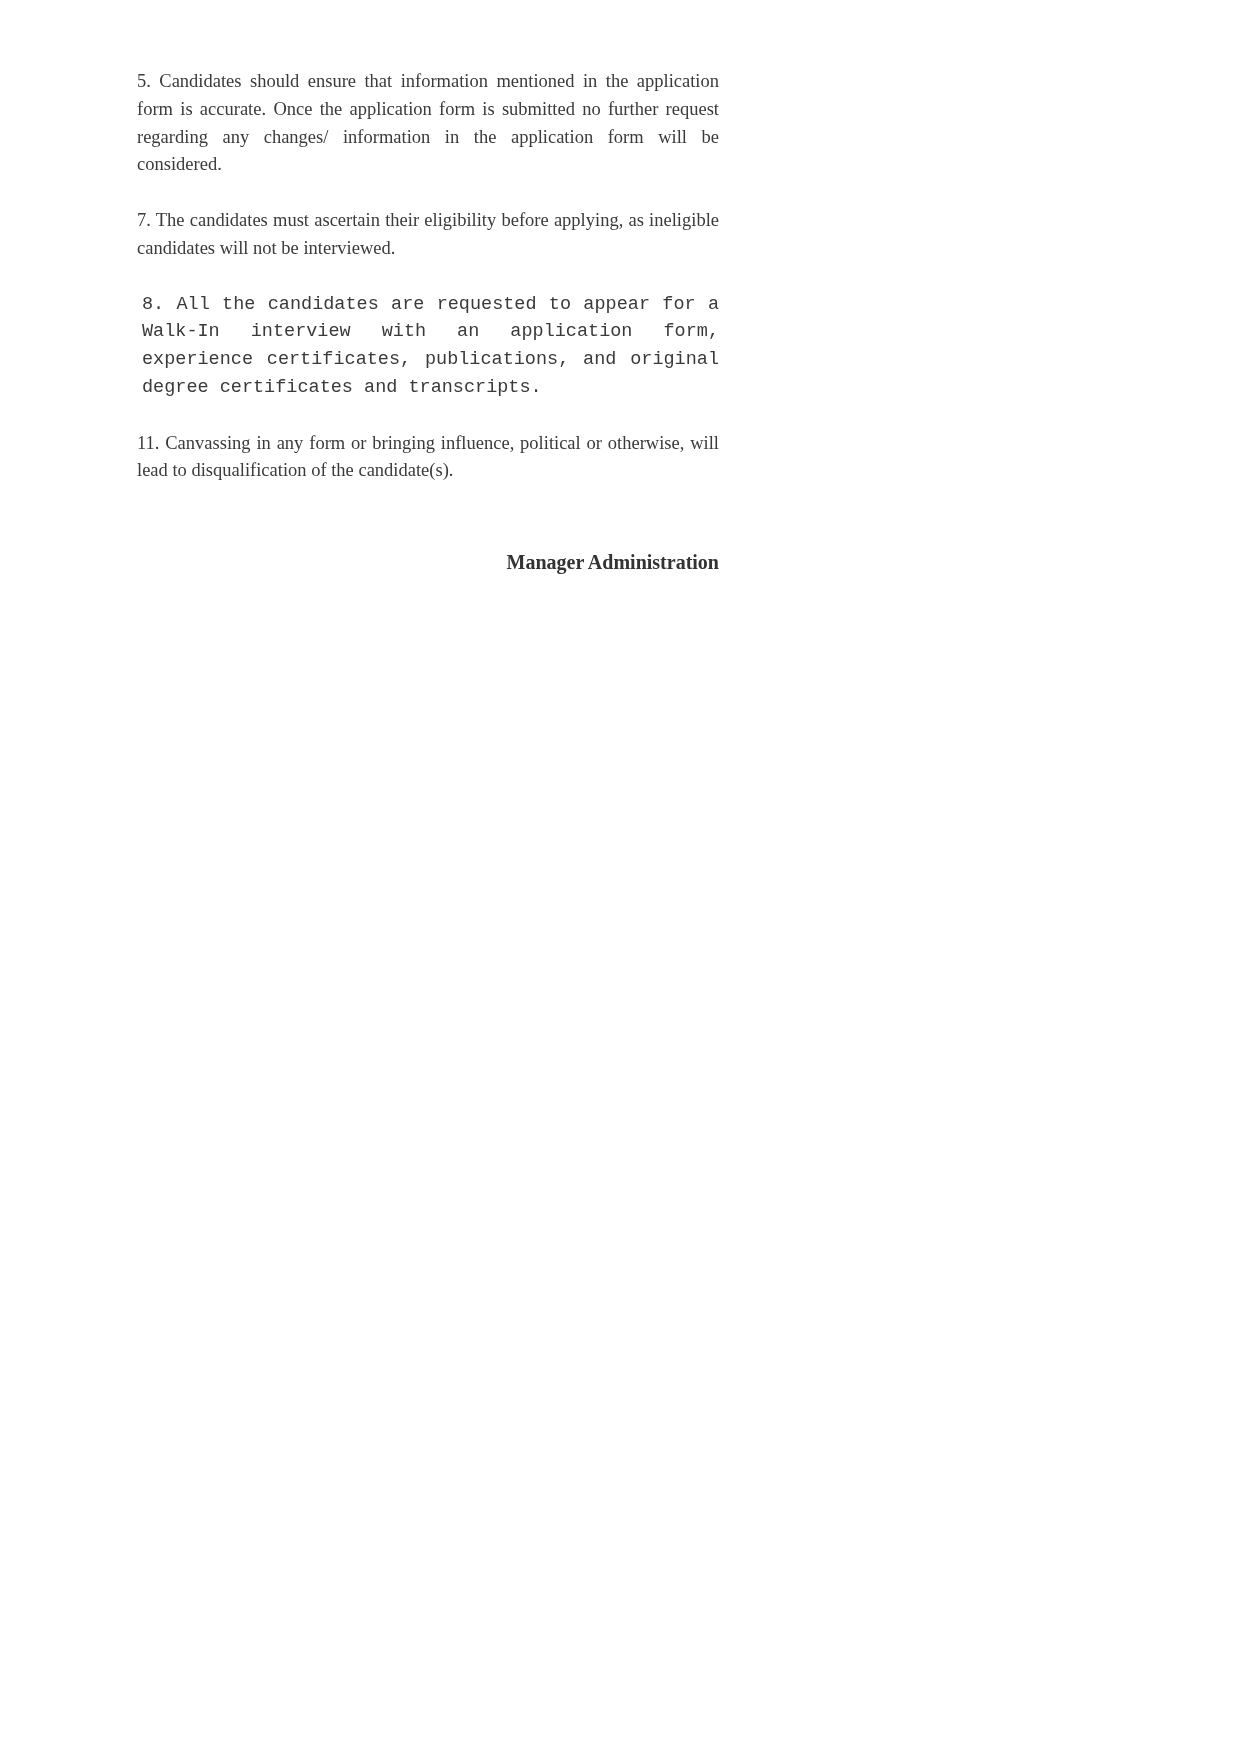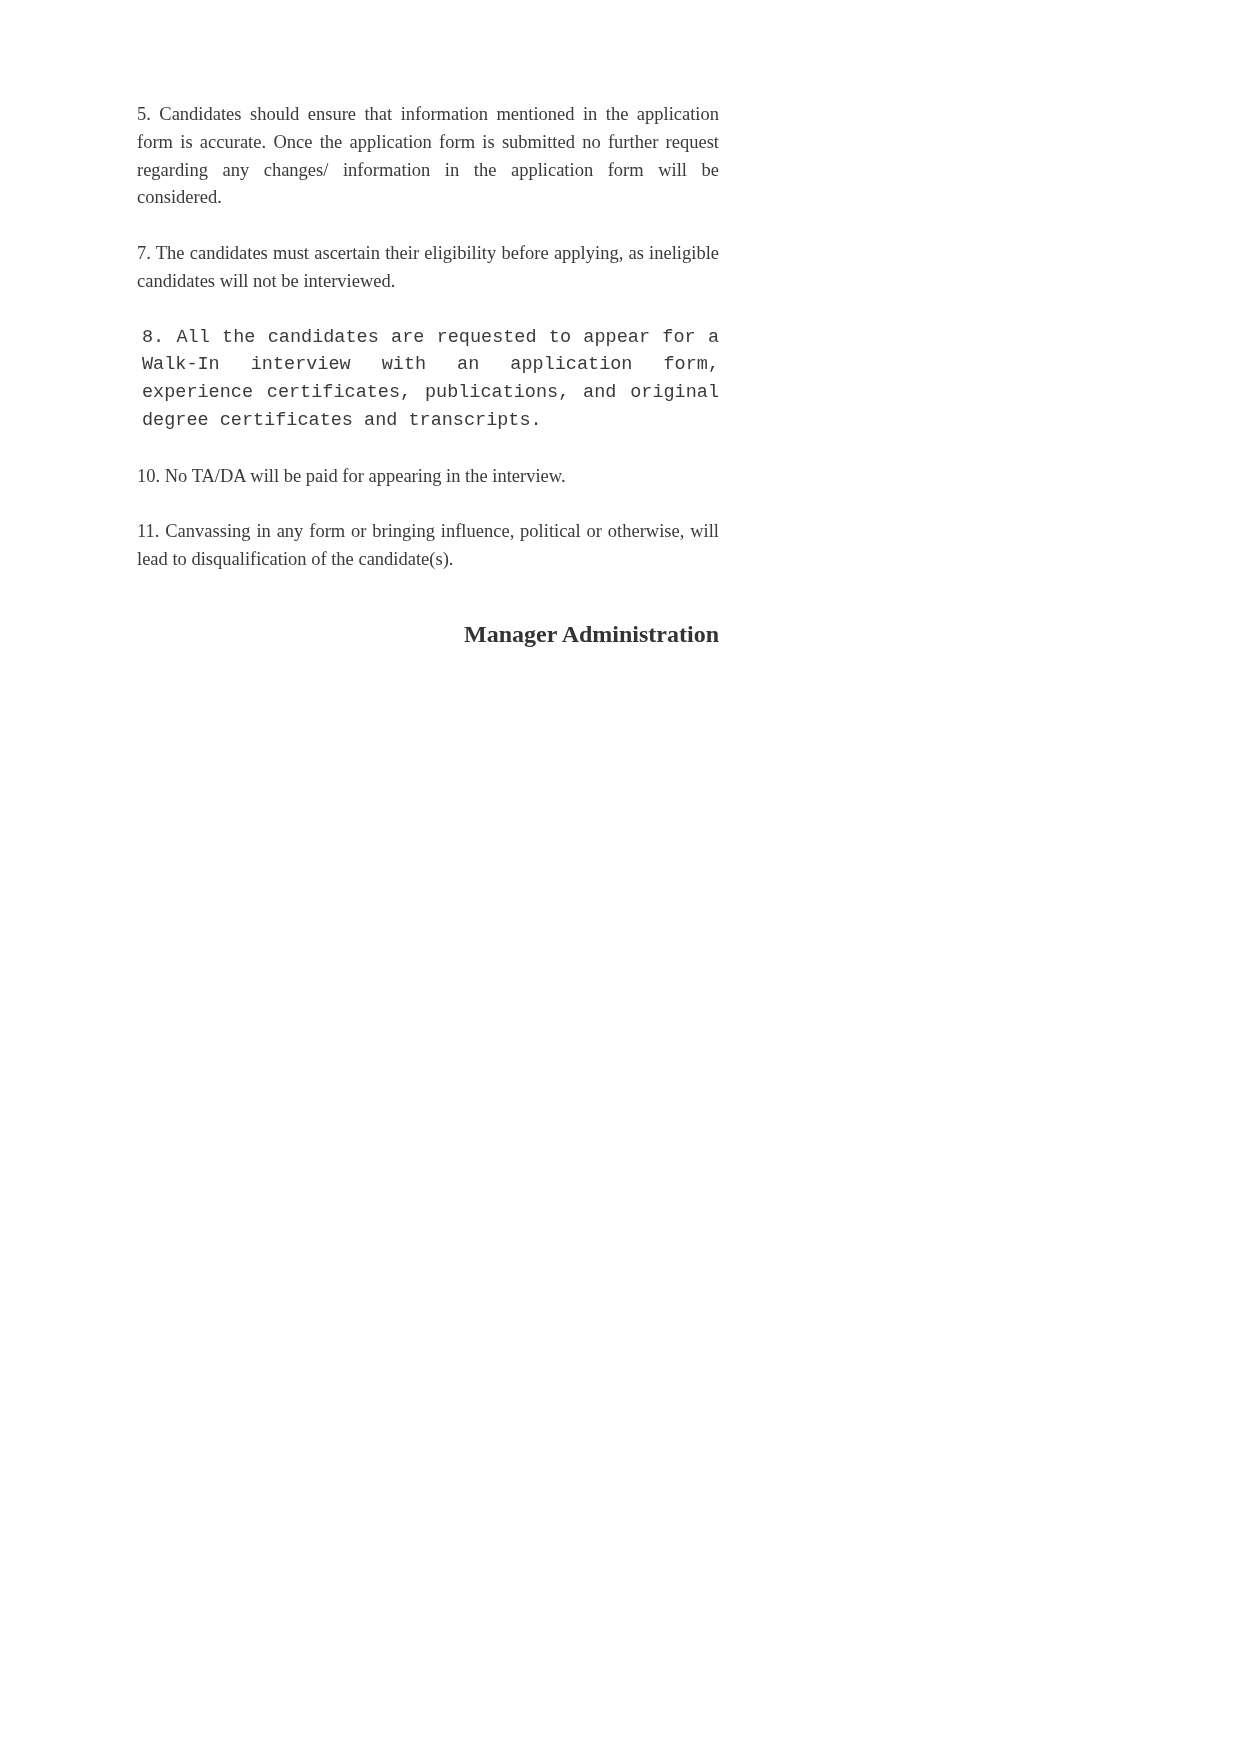--- a/index.html
+++ b/index.html
@@ -6,47 +6,46 @@
     margin: 0;
     padding: 0;
     background: #ffffff;
   }
   .page {
     position: relative;
     width: 985px;
     height: 1754px;
     background: #ffffff;
     box-sizing: border-box;
-    padding: 101px 266px 0 137px;
+    padding: 68px 266px 0 137px;
     font-family: "Liberation Serif", "DejaVu Serif", serif;
     color: #3a3a3a;
     font-size: 18.5px;
     line-height: 1.5;
     overflow: hidden;
   }
   .para {
     text-align: justify;
     text-justify: inter-word;
     margin: 0 0 28px 0;
   }
   .para.indented {
     padding-left: 5px;
     font-family: Liberation Mono, monospace;
   }
   .signature {
     font-weight: bold;
     text-align: right;
-    font-size: 24px;
+    font-size: 20px;
     color: #333333;
-    margin-top: 42px;
+    margin-top: 62px;
   }
 </style>
 </head>
 <body>
 
 <div class="page">
   <p class="para">5. Candidates should ensure that information mentioned in the application form is accurate. Once the application form is submitted no further request regarding any changes/ information in the application form will be considered.</p>
   <p class="para">7. The candidates must ascertain their eligibility before applying, as ineligible candidates will not be interviewed.</p>
   <p class="para indented">8. All the candidates are requested to appear for a Walk-In interview with an application form, experience certificates, publications, and original degree certificates and transcripts.</p>
-  <p class="para">10. No TA/DA will be paid for appearing in the interview.</p>
   <p class="para">11. Canvassing in any form or bringing influence, political or otherwise, will lead to disqualification of the candidate(s).</p>
   <p class="signature">Manager Administration</p>
 </div>
 
 </body></html>

